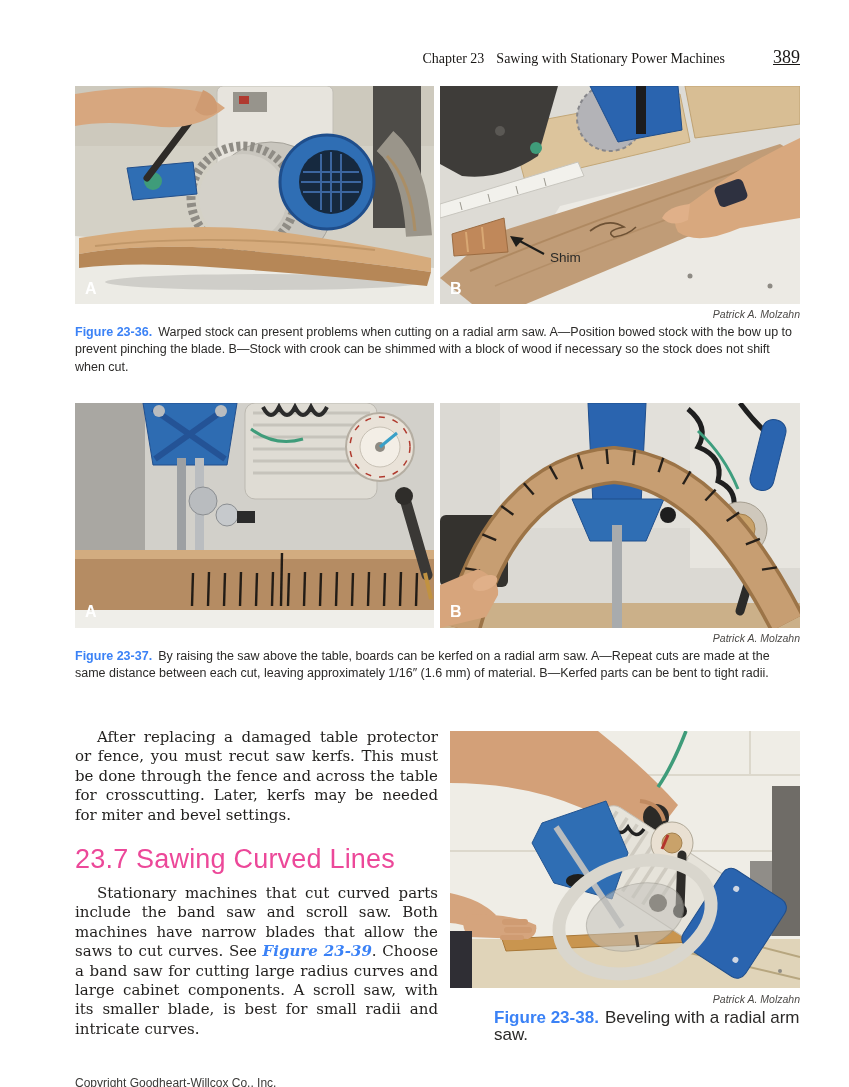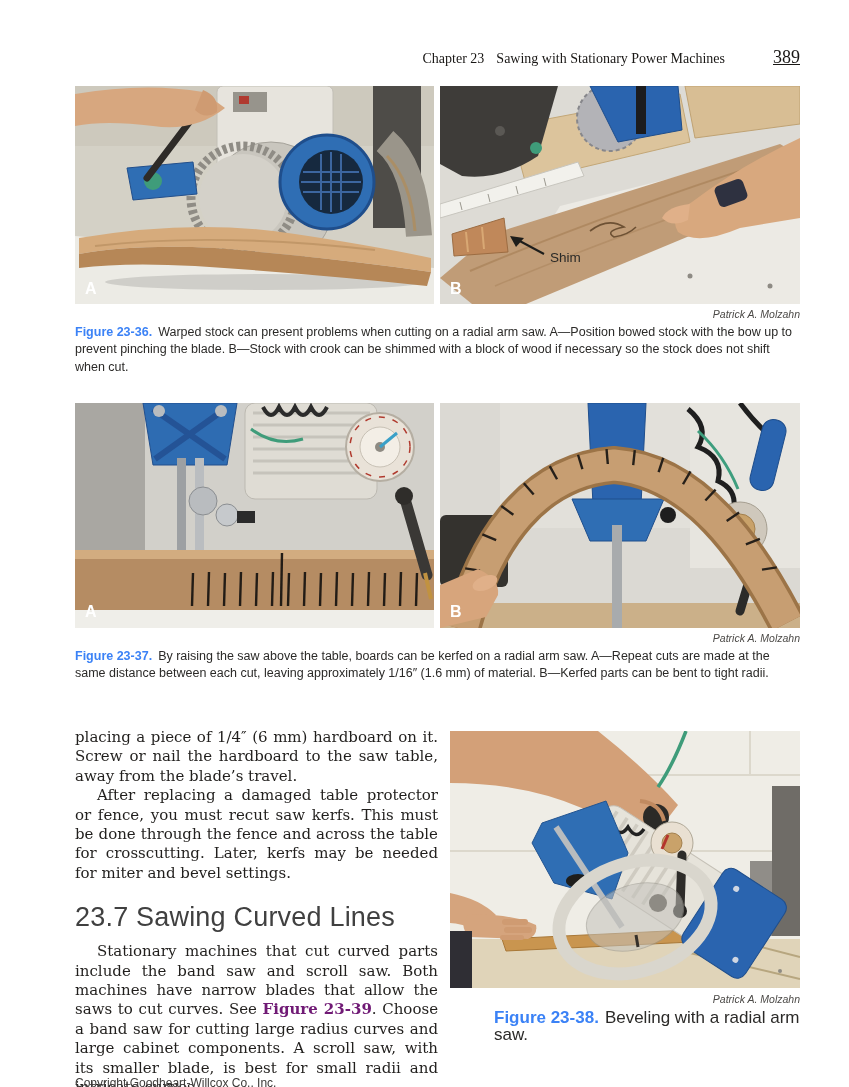--- a/index.html
+++ b/index.html
@@ -47,24 +47,24 @@
   .figlabel { font-weight:bold; color:#3b82f6; margin-right:6px; }
 
   
   .col-left { position:absolute; top:697px; left:75px; width:363px; }
   .body-para {
     font-size:15px; line-height:19.4px; text-align:justify; color:#211f1d;
   }
   .body-para.indent { text-indent:22px; }
   .section-heading {
     font-family:"Liberation Sans", sans-serif; font-weight:normal;
-    font-size:27px; color:#404040; margin-top:19px; margin-bottom:9px;
+    font-size:27px; color:#ec4899; margin-top:19px; margin-bottom:9px;
     letter-spacing:0.2px;
   }
-  .figref { font-weight:bold; color:#701a75; }
+  .figref { font-weight:bold; color:#3b82f6;font-style:italic; }
 
   .col-right-credit {
     position:absolute; top:962px; left:450px; width:350px; text-align:right;
     font-family:"Liberation Sans", sans-serif; font-style:italic;
     font-size:10.5px; color:#4b4946;
   }
   .col-right-caption {
     position:absolute; top:978px; left:450px; width:350px;
     font-family:"Liberation Sans", sans-serif; font-size:17px;
     line-height:17.4px; color:#2b2a28;padding-left:44px;
@@ -290,21 +290,20 @@
         <path d="M0,182 L38,166 Q60,176 58,192 L46,214 L0,225 Z" fill="#d7a57c"></path>
         <ellipse cx="45" cy="180" rx="13" ry="7" fill="#e0b089" transform="rotate(-22 45 180)"></ellipse>
         <text class="photo-letter" x="10" y="214" font-size="16" fill="#ffffff">B</text>
       </svg>
     </figure>
   </div>
   <div class="credit credit2">Patrick A. Molzahn</div>
   <p class="caption caption2"><span class="figlabel">Figure 23-37.</span><span>By raising the saw above the table, boards can be kerfed on a radial arm saw. A—Repeat cuts are made at the same distance between each cut, leaving approximately 1/16″ (1.6 mm) of material. B—Kerfed parts can be bent to tight radii.</span></p>
 
   <div class="col-left">
-    <p class="body-para">placing a piece of 1/4″ (6 mm) hardboard on it. Screw or nail the hardboard to the saw table, away from the blade’s travel.</p>
     <p class="body-para indent">After replacing a damaged table protector or fence, you must recut saw kerfs. This must be done through the fence and across the table for crosscutting. Later, kerfs may be needed for miter and bevel settings.</p>
     <h2 class="section-heading">23.7 Sawing Curved Lines</h2>
     <p class="body-para indent"><span>Stationary machines that cut curved parts include the band saw and scroll saw. Both machines have narrow blades that allow the saws to cut curves. See </span><span class="figref">Figure 23-39</span><span>. Choose a band saw for cutting large radius curves and large cabinet components. A scroll saw, with its smaller blade, is best for small radii and intricate curves.</span></p>
   </div>
 
   <figure class="photo-tall">
     <svg viewBox="0 0 350 257">
       <rect x="0" y="0" width="350" height="257" fill="#efede6"></rect>
       <g stroke="#dcd8cc" stroke-width="2">
         <line x1="0" y1="44" x2="350" y2="44"></line>

